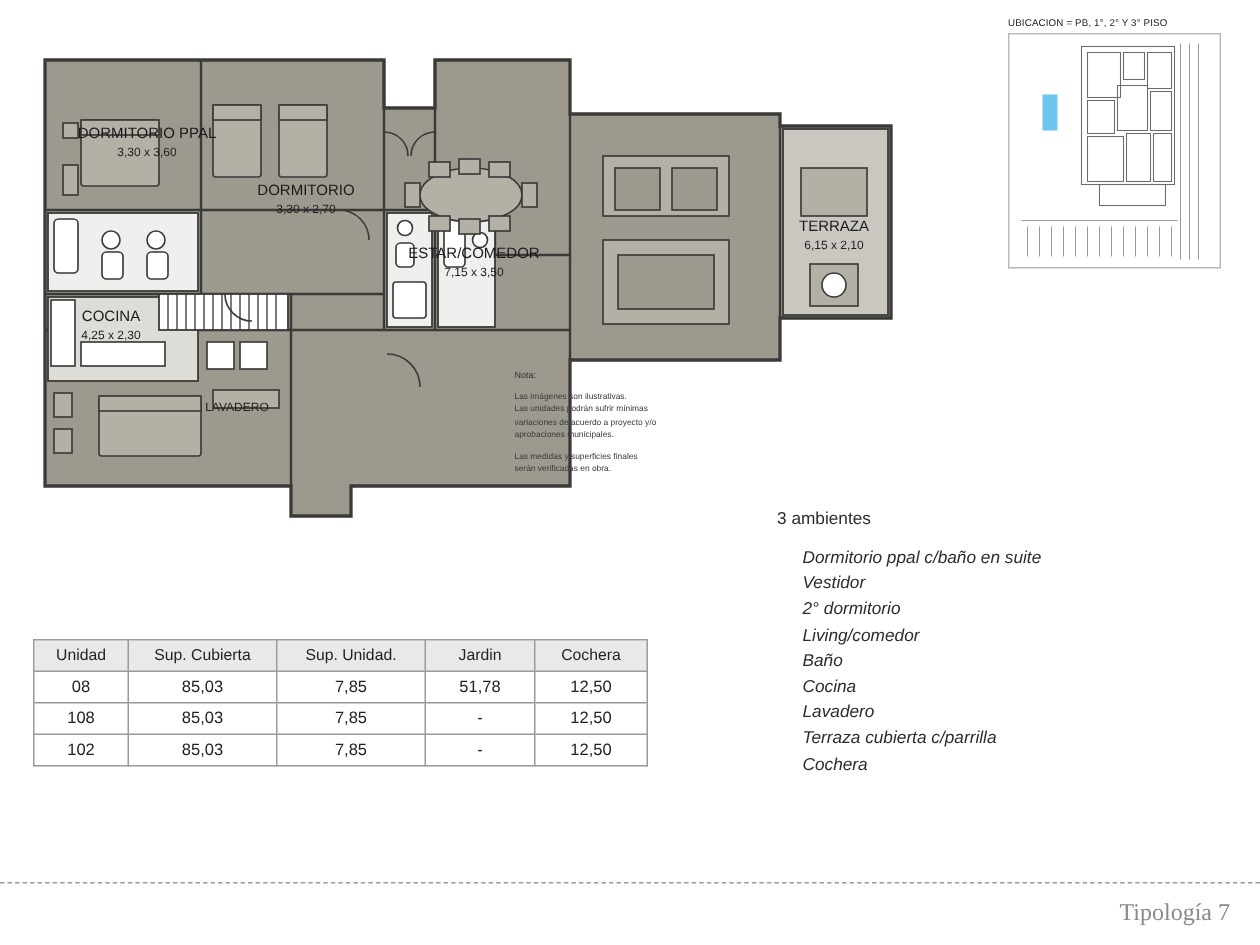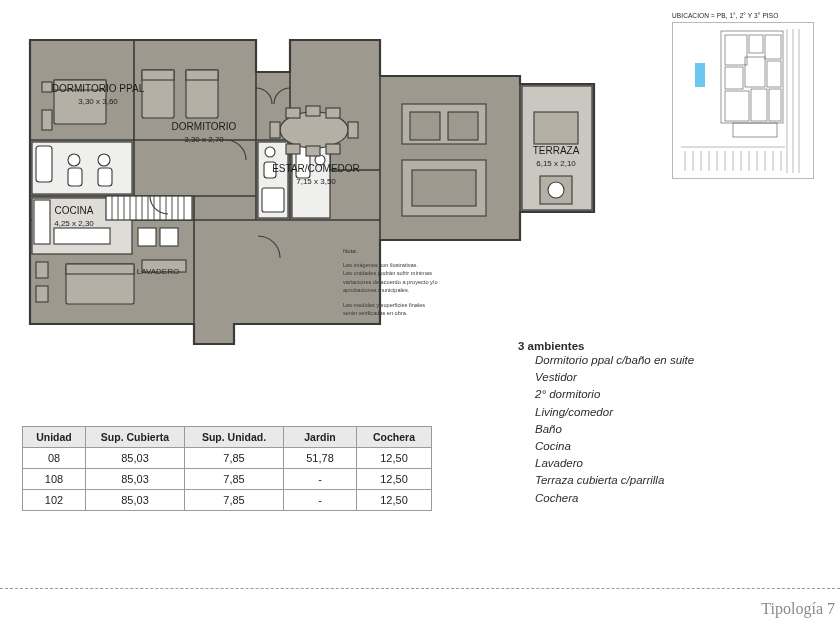--- a/index.html
+++ b/index.html
@@ -84,23 +84,23 @@
 
   
   #amenities {
     position: absolute;
     left: 518px;
     top: 340px;
     width: 300px;
   }
   #amenities .amen-title {
     font-size: 11.5px;
-    font-weight: bold;
+    font-weight: normal;
     color: #2c2c2c;
-    margin-bottom: 0;
+    margin-bottom: 12px;
   }
   #amenities ul {
     list-style: none;
     margin: 0;
     padding: 0 0 0 17px;
   }
   #amenities li {
     font-size: 11.5px;
     color: #2c2c2c;
     line-height: 17.2px;
@@ -119,40 +119,40 @@
   #unit-table th, #unit-table td {
     border: 1px solid #9a9a9a;
     text-align: center;
     color: #222;
     font-weight: normal;
     padding: 0;
     height: 20px;
   }
   #unit-table thead th {
     background: #e9e9e9;
-    font-weight: bold;
+    font-weight: normal;
     font-size: 10.5px;
   }
   #unit-table .c0 { width: 62px; }
   #unit-table .c1 { width: 98px; }
   #unit-table .c2 { width: 98px; }
   #unit-table .c3 { width: 72px; }
   #unit-table .c4 { width: 74px; }
 
   
   #footer-rule {
     position: absolute;
     left: 0px;
     top: 588px;
     width: 840px;
     border-top: 1px dashed #9b9b9b;
   }
   #footer-title {
     position: absolute;
-    right: 5px;
+    right: 20px;
     top: 600px;
     font-size: 16px;
     color: #8a8a8a;
     font-family: "Liberation Serif", serif;
   }
 </style>
 </head>
 <body>
 
 <div id="floorplan">

